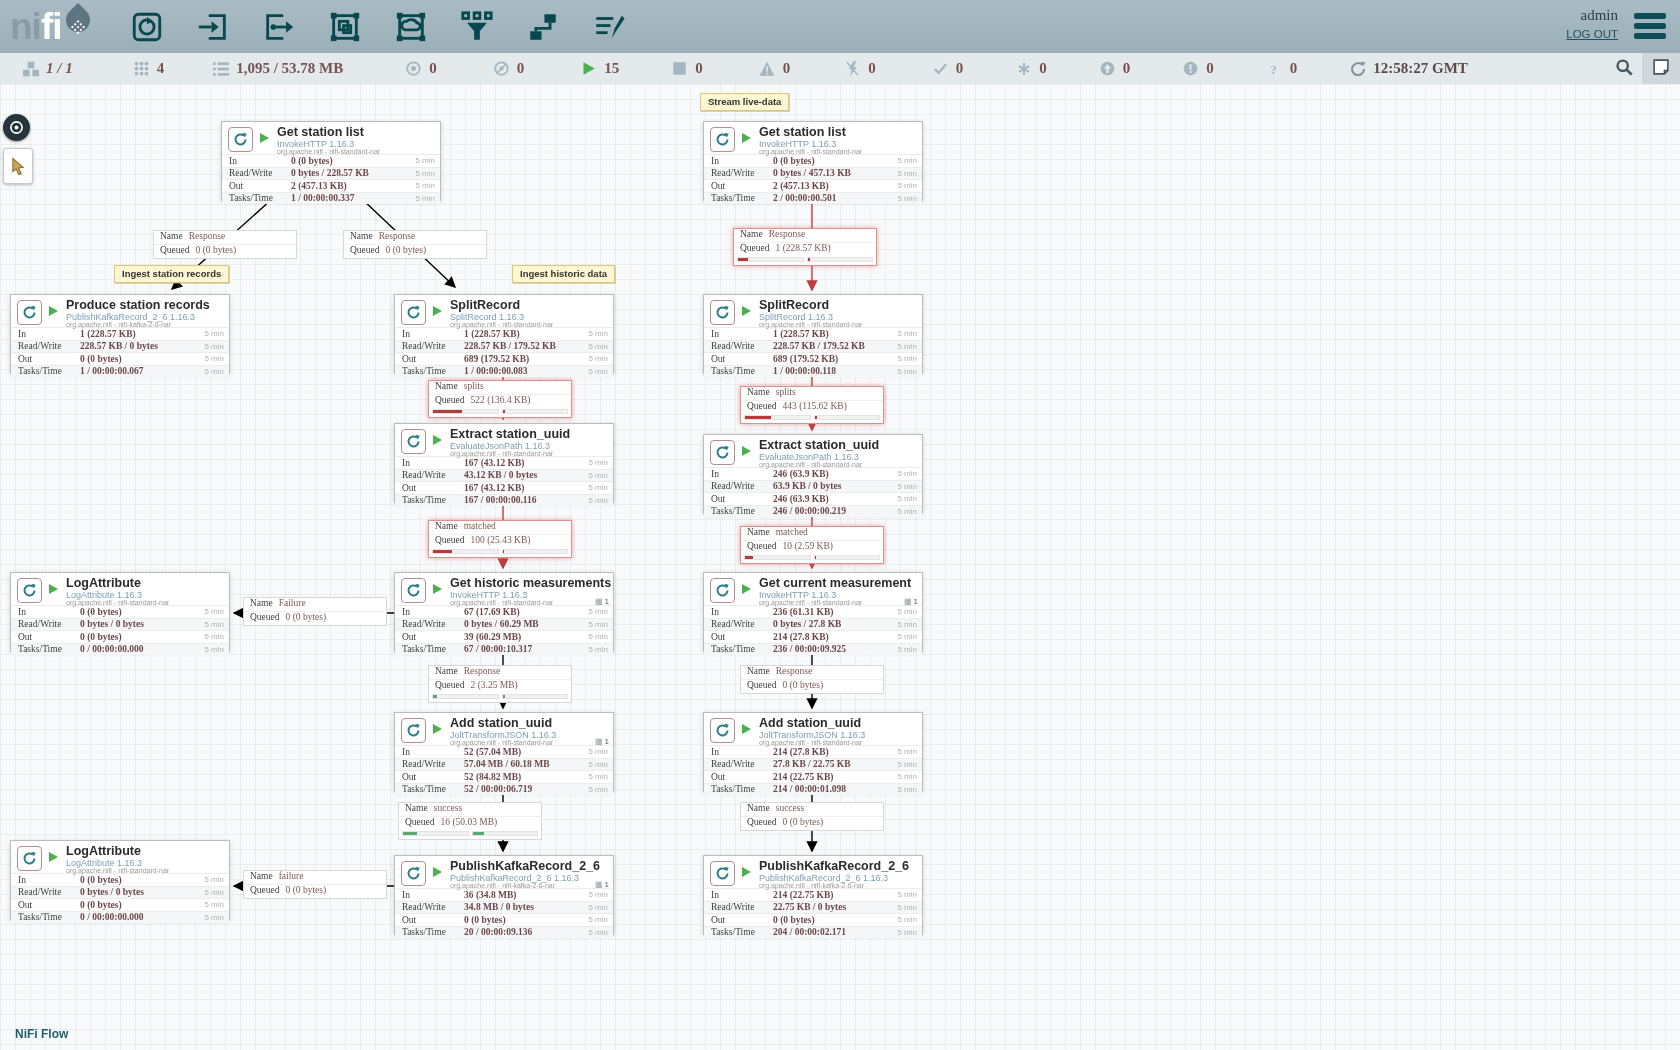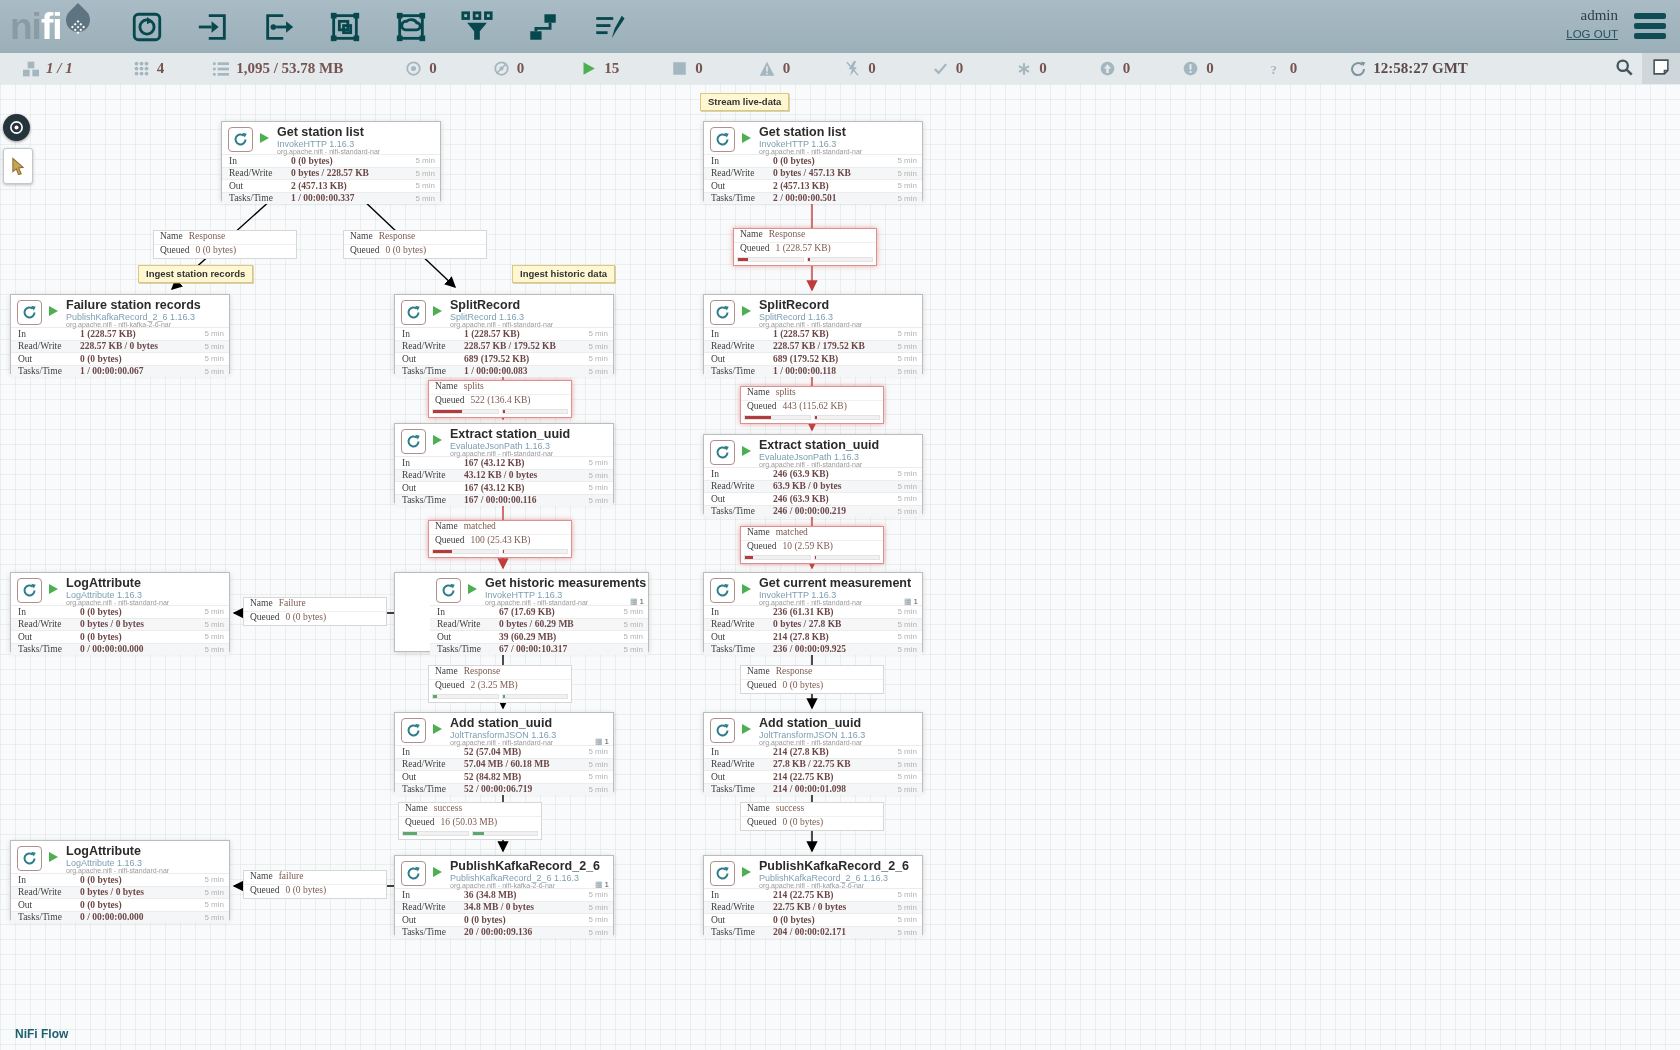--- a/index.html
+++ b/index.html
@@ -382,21 +382,21 @@
         <circle cx="6" cy="6" r="1.6" fill="#fff"></circle>
       </svg>
   </div>
   <div class="op-palette">
     <svg width="16" height="18" viewBox="0 0 12 14">
         <polygon points="2,1 10,8 6.5,8.5 8.5,13 6.5,13.8 4.7,9.3 2,11.5" fill="#c9a356" stroke="#8a6d2f" stroke-width="0.8"></polygon>
       </svg>
   </div>
 
   <div class="note" style="left:700px;top:9px;">Stream live-data</div>
-  <div class="note" style="left:138px;top:181px;">Ingest station records</div>
+  <div class="note" style="left:114px;top:181px;">Ingest station records</div>
   <div class="note" style="left:512px;top:181px;">Ingest historic data</div>
 
   <div class="proc" style="left:221px;top:37px;">
     <div class="proc-header">
       <div class="proc-icon">
           <svg width="15" height="15" viewBox="0 0 12 12">
             <path d="M10 6 a4 4 0 1 1 -1.3-3" fill="none" stroke="#2e7d8a" stroke-width="1.6"></path>
             <polygon points="7.4,0.6 11,1.4 9.4,4.4" fill="#2e7d8a"></polygon>
           </svg>
         </div>
@@ -464,21 +464,21 @@
 
   <div class="proc" style="left:10px;top:210px;">
     <div class="proc-header">
       <div class="proc-icon">
           <svg width="15" height="15" viewBox="0 0 12 12">
             <path d="M10 6 a4 4 0 1 1 -1.3-3" fill="none" stroke="#2e7d8a" stroke-width="1.6"></path>
             <polygon points="7.4,0.6 11,1.4 9.4,4.4" fill="#2e7d8a"></polygon>
           </svg>
         </div>
       <div class="play"></div>
-      <div class="proc-title">Failure station records</div>
+      <div class="proc-title">Produce station records</div>
       <div class="proc-type">PublishKafkaRecord_2_6 1.16.3</div>
       <div class="proc-bundle">org.apache.nifi - nifi-kafka-2-6-nar</div>
     </div>
     <div class="srow">
         <span class="sl">In</span>
         <span class="sv">1 (228.57 KB)</span>
         <span class="sw">5 min</span>
       </div>
     <div class="srow">
         <span class="sl">Read/Write</span>
@@ -665,21 +665,21 @@
         <span class="sv">0 (0 bytes)</span>
         <span class="sw">5 min</span>
       </div>
     <div class="srow">
         <span class="sl">Tasks/Time</span>
         <span class="sv">0 / 00:00:00.000</span>
         <span class="sw">5 min</span>
       </div>
   </div>
 
-  <div class="proc" style="left:394px;top:488px;padding-left:35px;">
+  <div class="proc" style="left:394px;top:488px;">
     <div class="proc-header">
       <div class="proc-icon">
           <svg width="15" height="15" viewBox="0 0 12 12">
             <path d="M10 6 a4 4 0 1 1 -1.3-3" fill="none" stroke="#2e7d8a" stroke-width="1.6"></path>
             <polygon points="7.4,0.6 11,1.4 9.4,4.4" fill="#2e7d8a"></polygon>
           </svg>
         </div>
       <div class="play"></div>
       <div class="proc-title">Get historic measurements</div>
       <div class="proc-type">InvokeHTTP 1.16.3</div>

